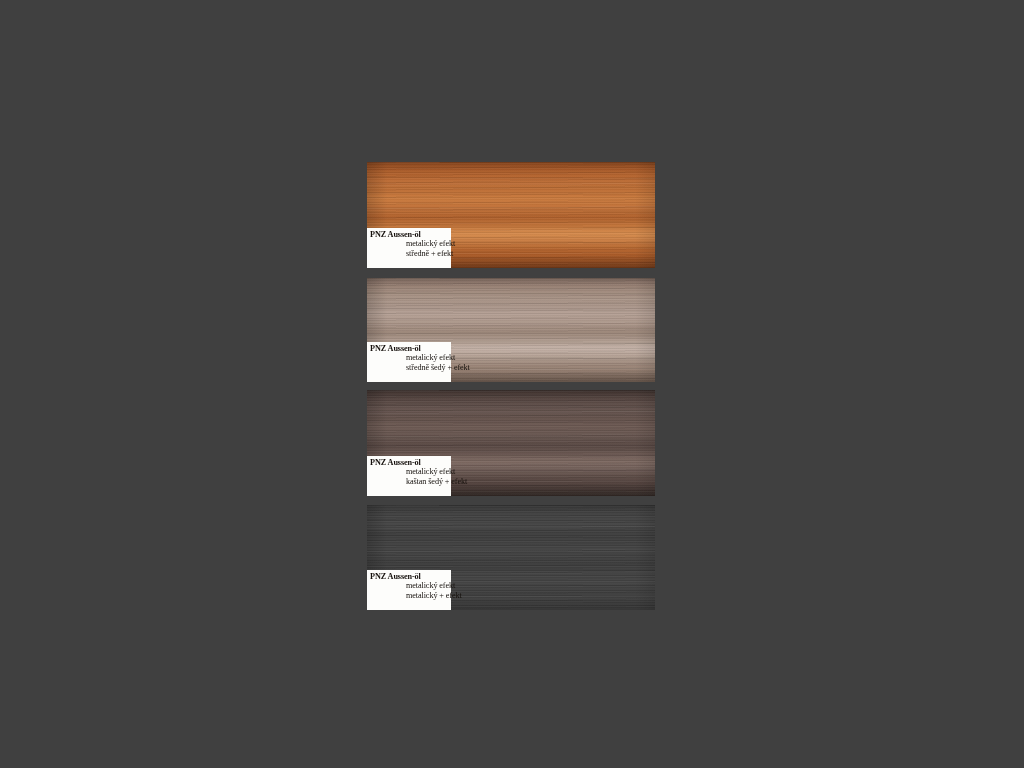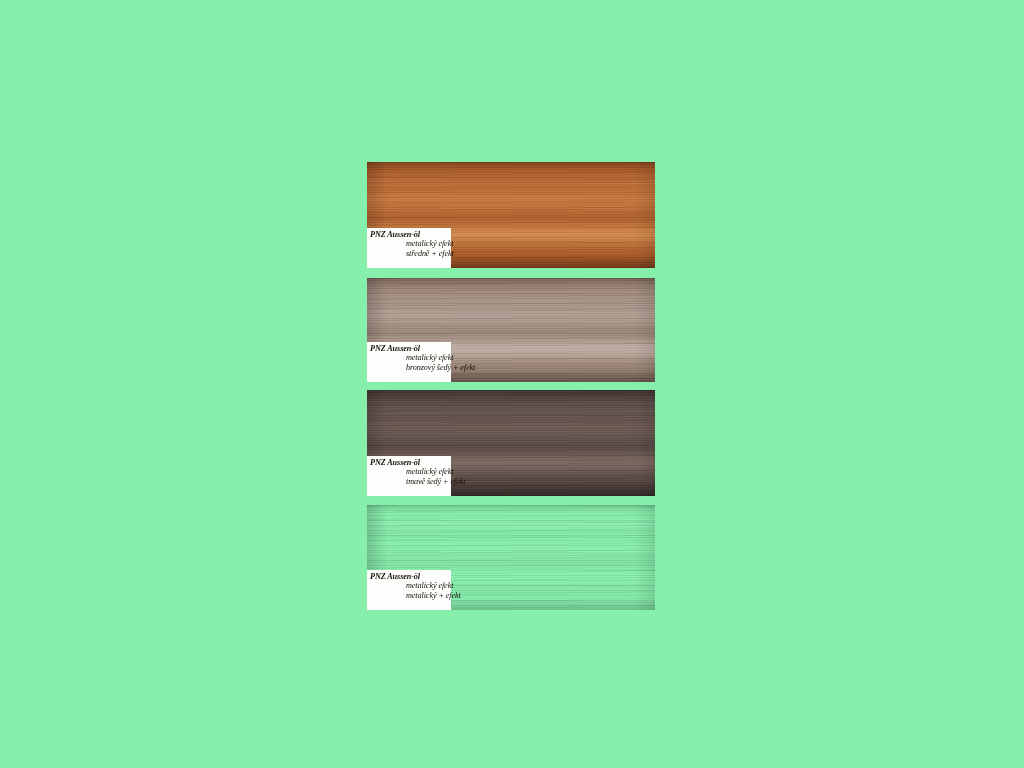--- a/index.html
+++ b/index.html
@@ -131,21 +131,21 @@
     font-size: 8.2px;
     letter-spacing: -.1px;
     white-space: nowrap;
     margin-top: .5px;
     padding-left: 36px;
   }
 </style>
 </head>
 <body style="background: rgb(255, 255, 255);">
 
-<div id="canvas" style="background: #86efac; font-style: italic;">
+<div id="canvas" style="background: #404040;">
 
   <div class="swatch" id="sw0" style="left: 367px; top: 162px; width: 288px; height: 106px;">
     <div class="wood">
       <div class="tone" style="background: linear-gradient(rgb(154, 79, 34) 0%, rgb(181, 99, 44) 14%, rgb(201, 122, 62) 34%, rgb(181, 99, 44) 52%, rgb(212, 137, 74) 68%, rgb(181, 99, 44) 84%, rgb(138, 69, 29) 100%);"></div>
       <div class="bands" style="background: linear-gradient(rgba(0, 0, 0, 0.18) 0%, rgba(0, 0, 0, 0) 4%, rgba(255, 255, 255, 0.07) 18%, rgba(0, 0, 0, 0.06) 26%, rgba(0, 0, 0, 0) 33%, rgba(255, 255, 255, 0.05) 45%, rgba(0, 0, 0, 0.1) 55%, rgba(0, 0, 0, 0) 62%, rgba(255, 255, 255, 0.06) 74%, rgba(0, 0, 0, 0.07) 83%, rgba(0, 0, 0, 0) 90%, rgba(0, 0, 0, 0.16) 100%);"></div>
       <div class="figure"></div>
       <div class="grain"></div>
       <div class="grain2"></div>
       <div class="vignette"></div>
     </div>
@@ -161,37 +161,37 @@
       <div class="tone" style="background: linear-gradient(rgb(139, 116, 104) 0%, rgb(160, 138, 124) 14%, rgb(181, 160, 149) 34%, rgb(160, 138, 124) 52%, rgb(194, 176, 165) 68%, rgb(160, 138, 124) 84%, rgb(122, 101, 88) 100%);"></div>
       <div class="bands" style="background: linear-gradient(rgba(0, 0, 0, 0.18) 0%, rgba(0, 0, 0, 0) 4%, rgba(255, 255, 255, 0.07) 18%, rgba(0, 0, 0, 0.06) 26%, rgba(0, 0, 0, 0) 33%, rgba(255, 255, 255, 0.05) 45%, rgba(0, 0, 0, 0.1) 55%, rgba(0, 0, 0, 0) 62%, rgba(255, 255, 255, 0.06) 74%, rgba(0, 0, 0, 0.07) 83%, rgba(0, 0, 0, 0) 90%, rgba(0, 0, 0, 0.16) 100%);"></div>
       <div class="figure"></div>
       <div class="grain"></div>
       <div class="grain2"></div>
       <div class="vignette"></div>
     </div>
     <div class="label-box">
       <div class="label-title">PNZ Aussen-öl</div>
       <div class="label-line">metalický efekt</div>
-      <div class="label-line">bronzový šedý + efekt</div>
+      <div class="label-line">středně šedý + efekt</div>
     </div>
   </div>
 
   <div class="swatch" id="sw2" style="left: 367px; top: 390px; width: 288px; height: 106px;">
     <div class="wood">
       <div class="tone" style="background: linear-gradient(rgb(72, 58, 54) 0%, rgb(91, 74, 69) 14%, rgb(109, 90, 83) 34%, rgb(91, 74, 69) 52%, rgb(123, 103, 95) 68%, rgb(91, 74, 69) 84%, rgb(60, 48, 44) 100%);"></div>
       <div class="bands" style="background: linear-gradient(rgba(0, 0, 0, 0.18) 0%, rgba(0, 0, 0, 0) 4%, rgba(255, 255, 255, 0.07) 18%, rgba(0, 0, 0, 0.06) 26%, rgba(0, 0, 0, 0) 33%, rgba(255, 255, 255, 0.05) 45%, rgba(0, 0, 0, 0.1) 55%, rgba(0, 0, 0, 0) 62%, rgba(255, 255, 255, 0.06) 74%, rgba(0, 0, 0, 0.07) 83%, rgba(0, 0, 0, 0) 90%, rgba(0, 0, 0, 0.16) 100%);"></div>
       <div class="figure"></div>
       <div class="grain"></div>
       <div class="grain2"></div>
       <div class="vignette"></div>
     </div>
     <div class="label-box">
       <div class="label-title">PNZ Aussen-öl</div>
       <div class="label-line">metalický efekt</div>
-      <div class="label-line">tmavě šedý + efekt</div>
+      <div class="label-line">kaštan šedý + efekt</div>
     </div>
   </div>
 
   <div class="swatch" id="sw3" style="left: 367px; top: 505px; width: 288px; height: 105px;">
     <div class="wood">
       <div class="tone"></div>
       <div class="bands" style="background: linear-gradient(rgba(0, 0, 0, 0.18) 0%, rgba(0, 0, 0, 0) 4%, rgba(255, 255, 255, 0.07) 18%, rgba(0, 0, 0, 0.06) 26%, rgba(0, 0, 0, 0) 33%, rgba(255, 255, 255, 0.05) 45%, rgba(0, 0, 0, 0.1) 55%, rgba(0, 0, 0, 0) 62%, rgba(255, 255, 255, 0.06) 74%, rgba(0, 0, 0, 0.07) 83%, rgba(0, 0, 0, 0) 90%, rgba(0, 0, 0, 0.16) 100%);"></div>
       <div class="figure"></div>
       <div class="grain"></div>
       <div class="grain2"></div>

